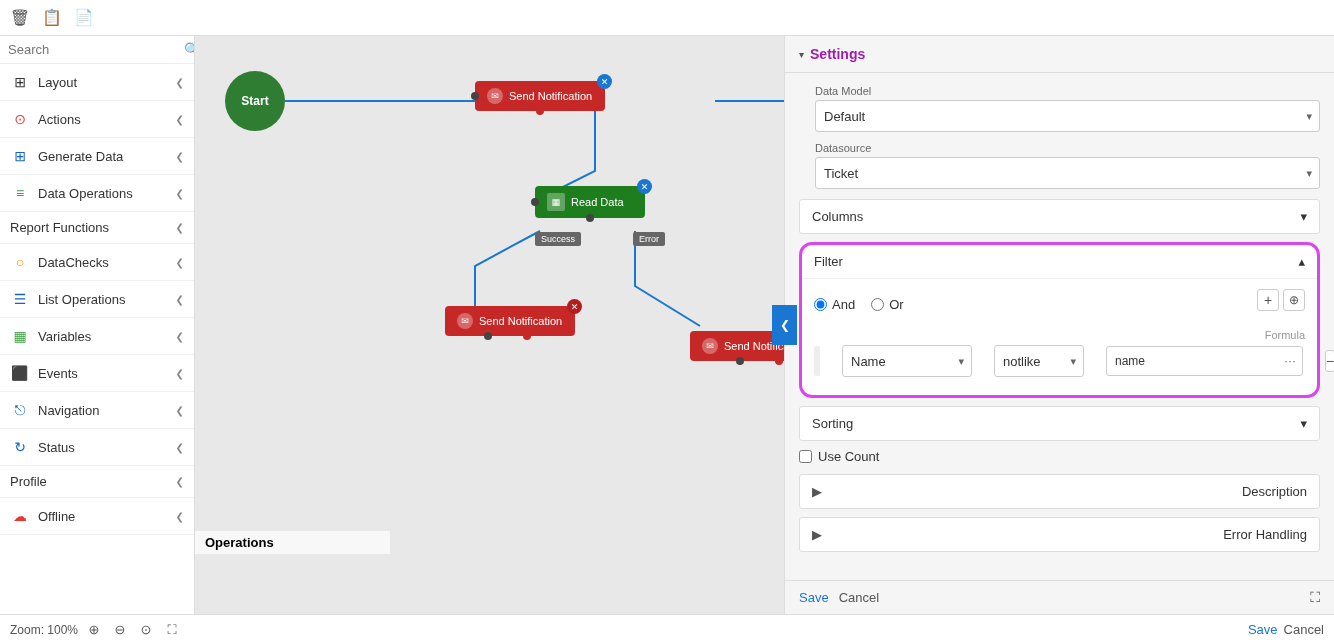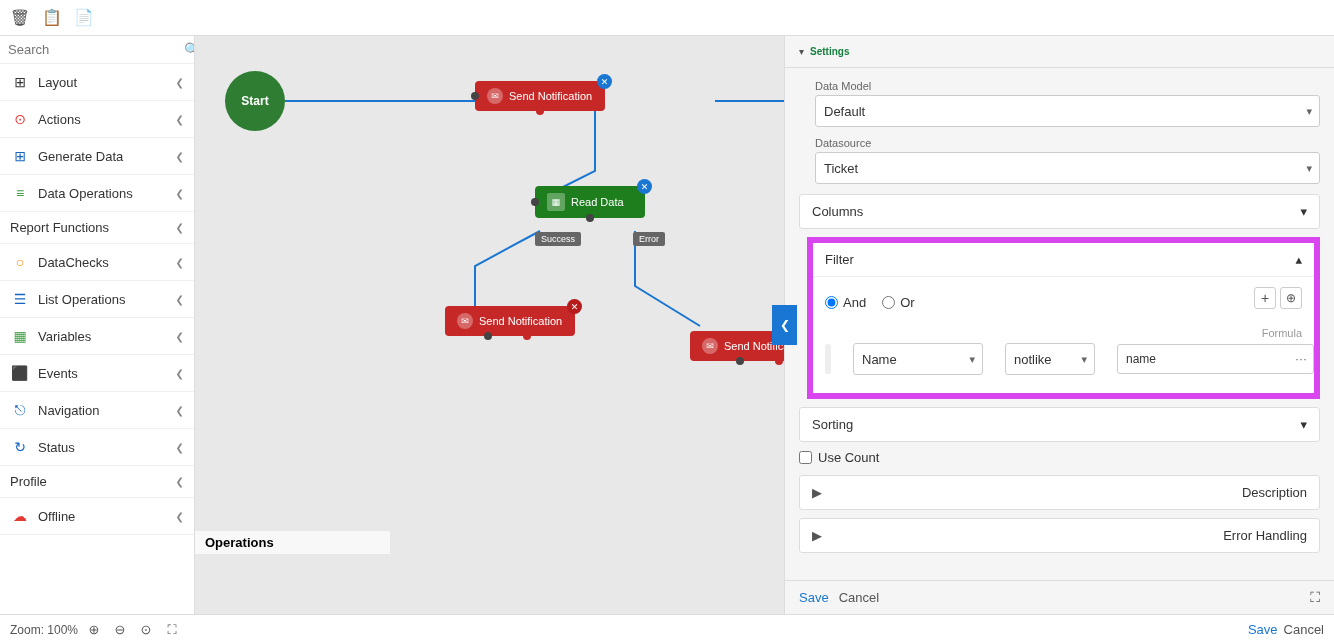--- a/index.html
+++ b/index.html
@@ -126,23 +126,23 @@
     
     .settings-header {
       display: flex;
       align-items: center;
       padding: 10px 14px;
       background: #f5f5f5;
       border-bottom: 1px solid #ddd;
       gap: 6px;
     }
     .settings-title {
-      font-size: 10px;
+      font-size: 14px;
       font-weight: 600;
-      color: #15803d;
+      color: #a21caf;
     }
     .settings-chevron { color: #555; font-size: 10px; }
     
     .settings-body {
       flex: 1;
       overflow-y: auto;
       padding: 12px 14px;
     }
     
     .settings-row {
@@ -203,25 +203,24 @@
       justify-content: space-between;
       padding: 9px 12px;
       cursor: pointer;
       font-size: 13px;
       color: #333;
     }
     .accordion-header-label { font-weight: 500; }
     
     
     .filter-section {
-      border: 6px solid #d946ef;
-      border-radius: 0;
+      border: 3px solid #d946ef;
+      border-radius: 13px;
       margin-bottom: 8px;
       background: #fff;
-      margin-left: 8px;
     }
     .filter-header {
       display: flex;
       align-items: center;
       justify-content: space-between;
       padding: 9px 12px;
       font-size: 13px;
       font-weight: 500;
       color: #333;
       cursor: pointer;

